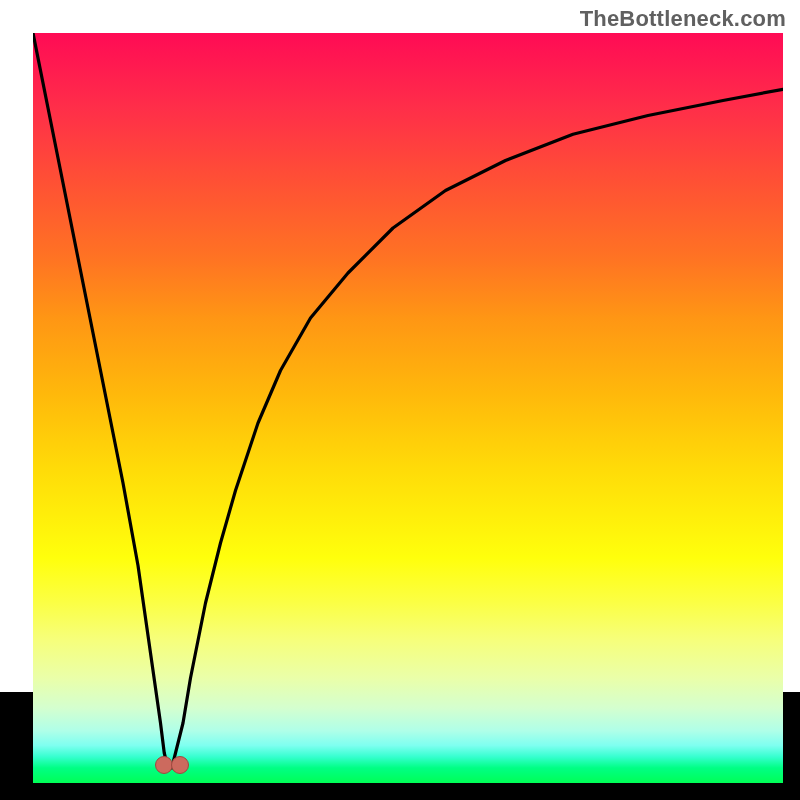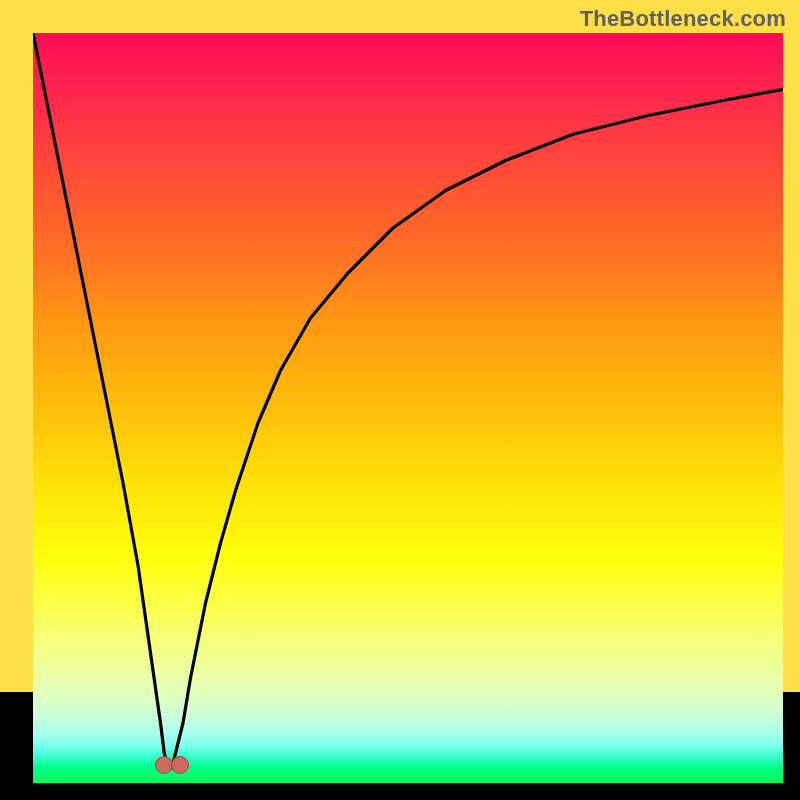--- a/index.html
+++ b/index.html
@@ -9,21 +9,21 @@
     height: 800px;
     background: #000;
     overflow: hidden;
   }
   .frame {
     position: absolute;
     left: 0;
     top: 0;
     width: 800px;
     height: 692px;
-    background: #fde047;
+    background: #ffffff;
   }
   .plot {
     position: absolute;
     left: 33px;
     top: 33px;
     width: 750px;
     height: 750px;
     overflow: hidden;
   }
   .gradient {

